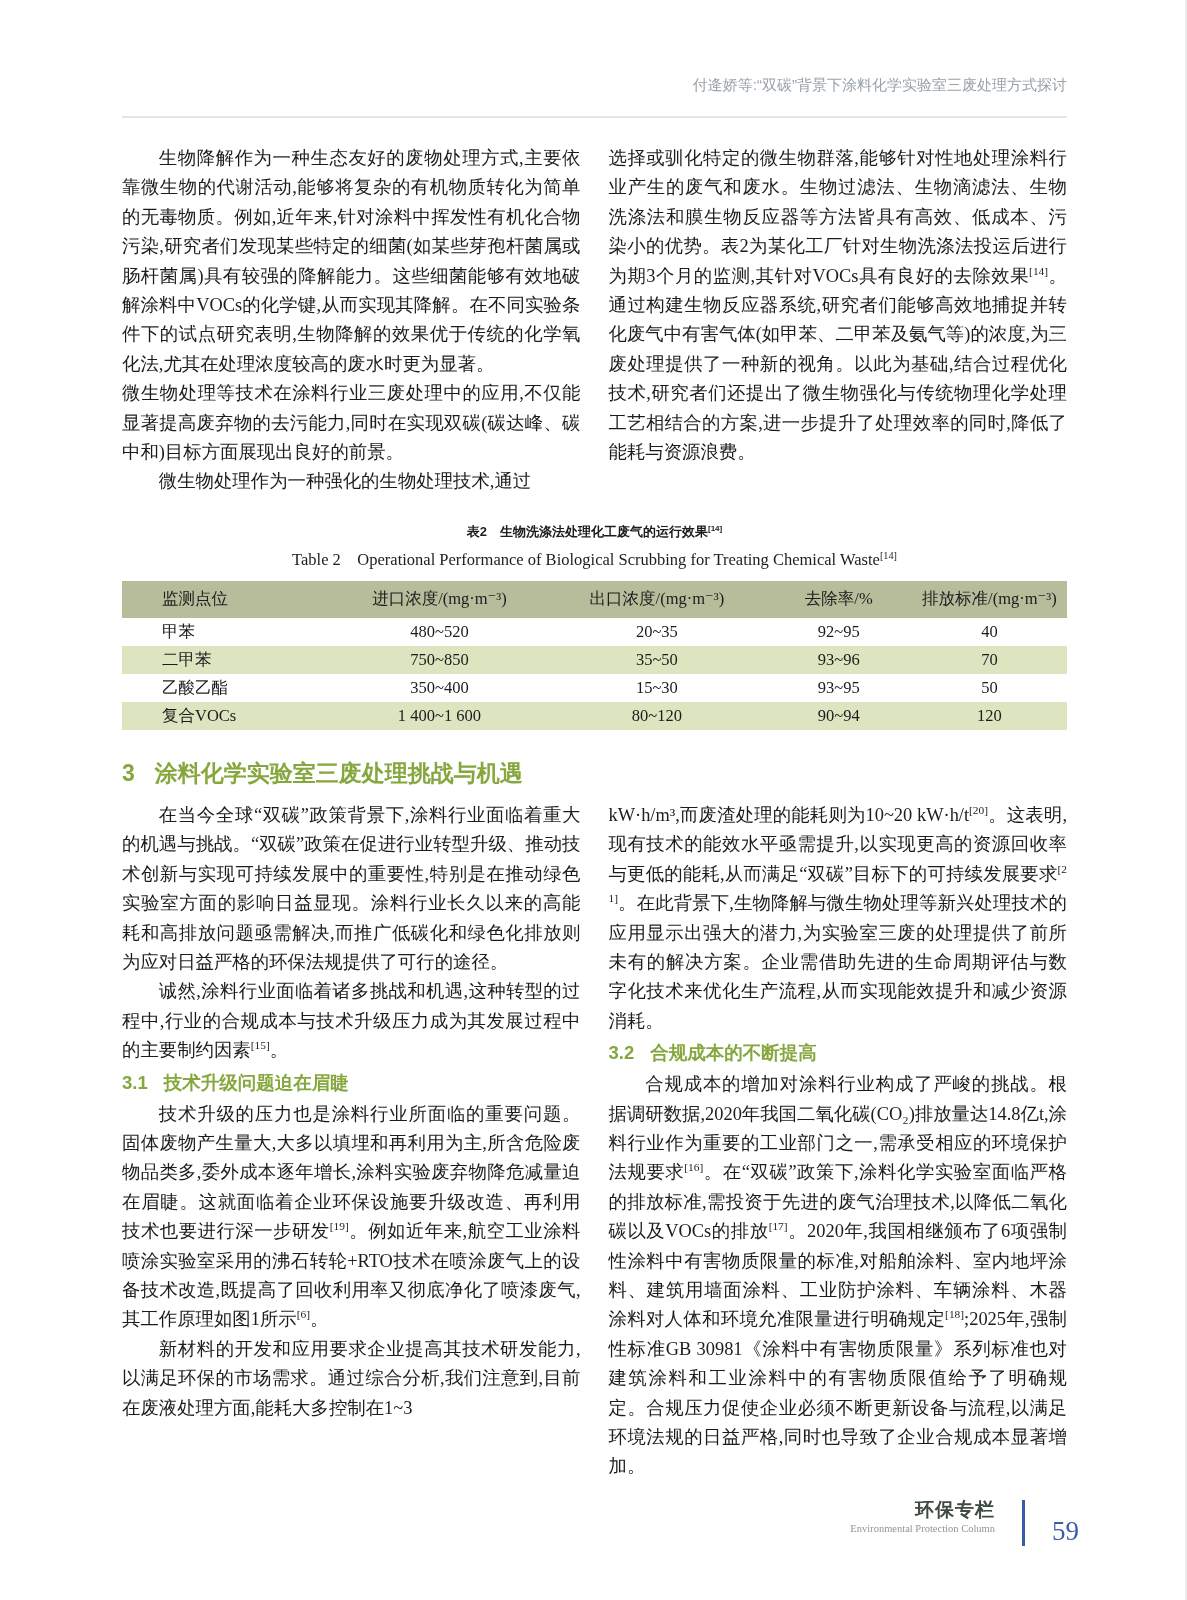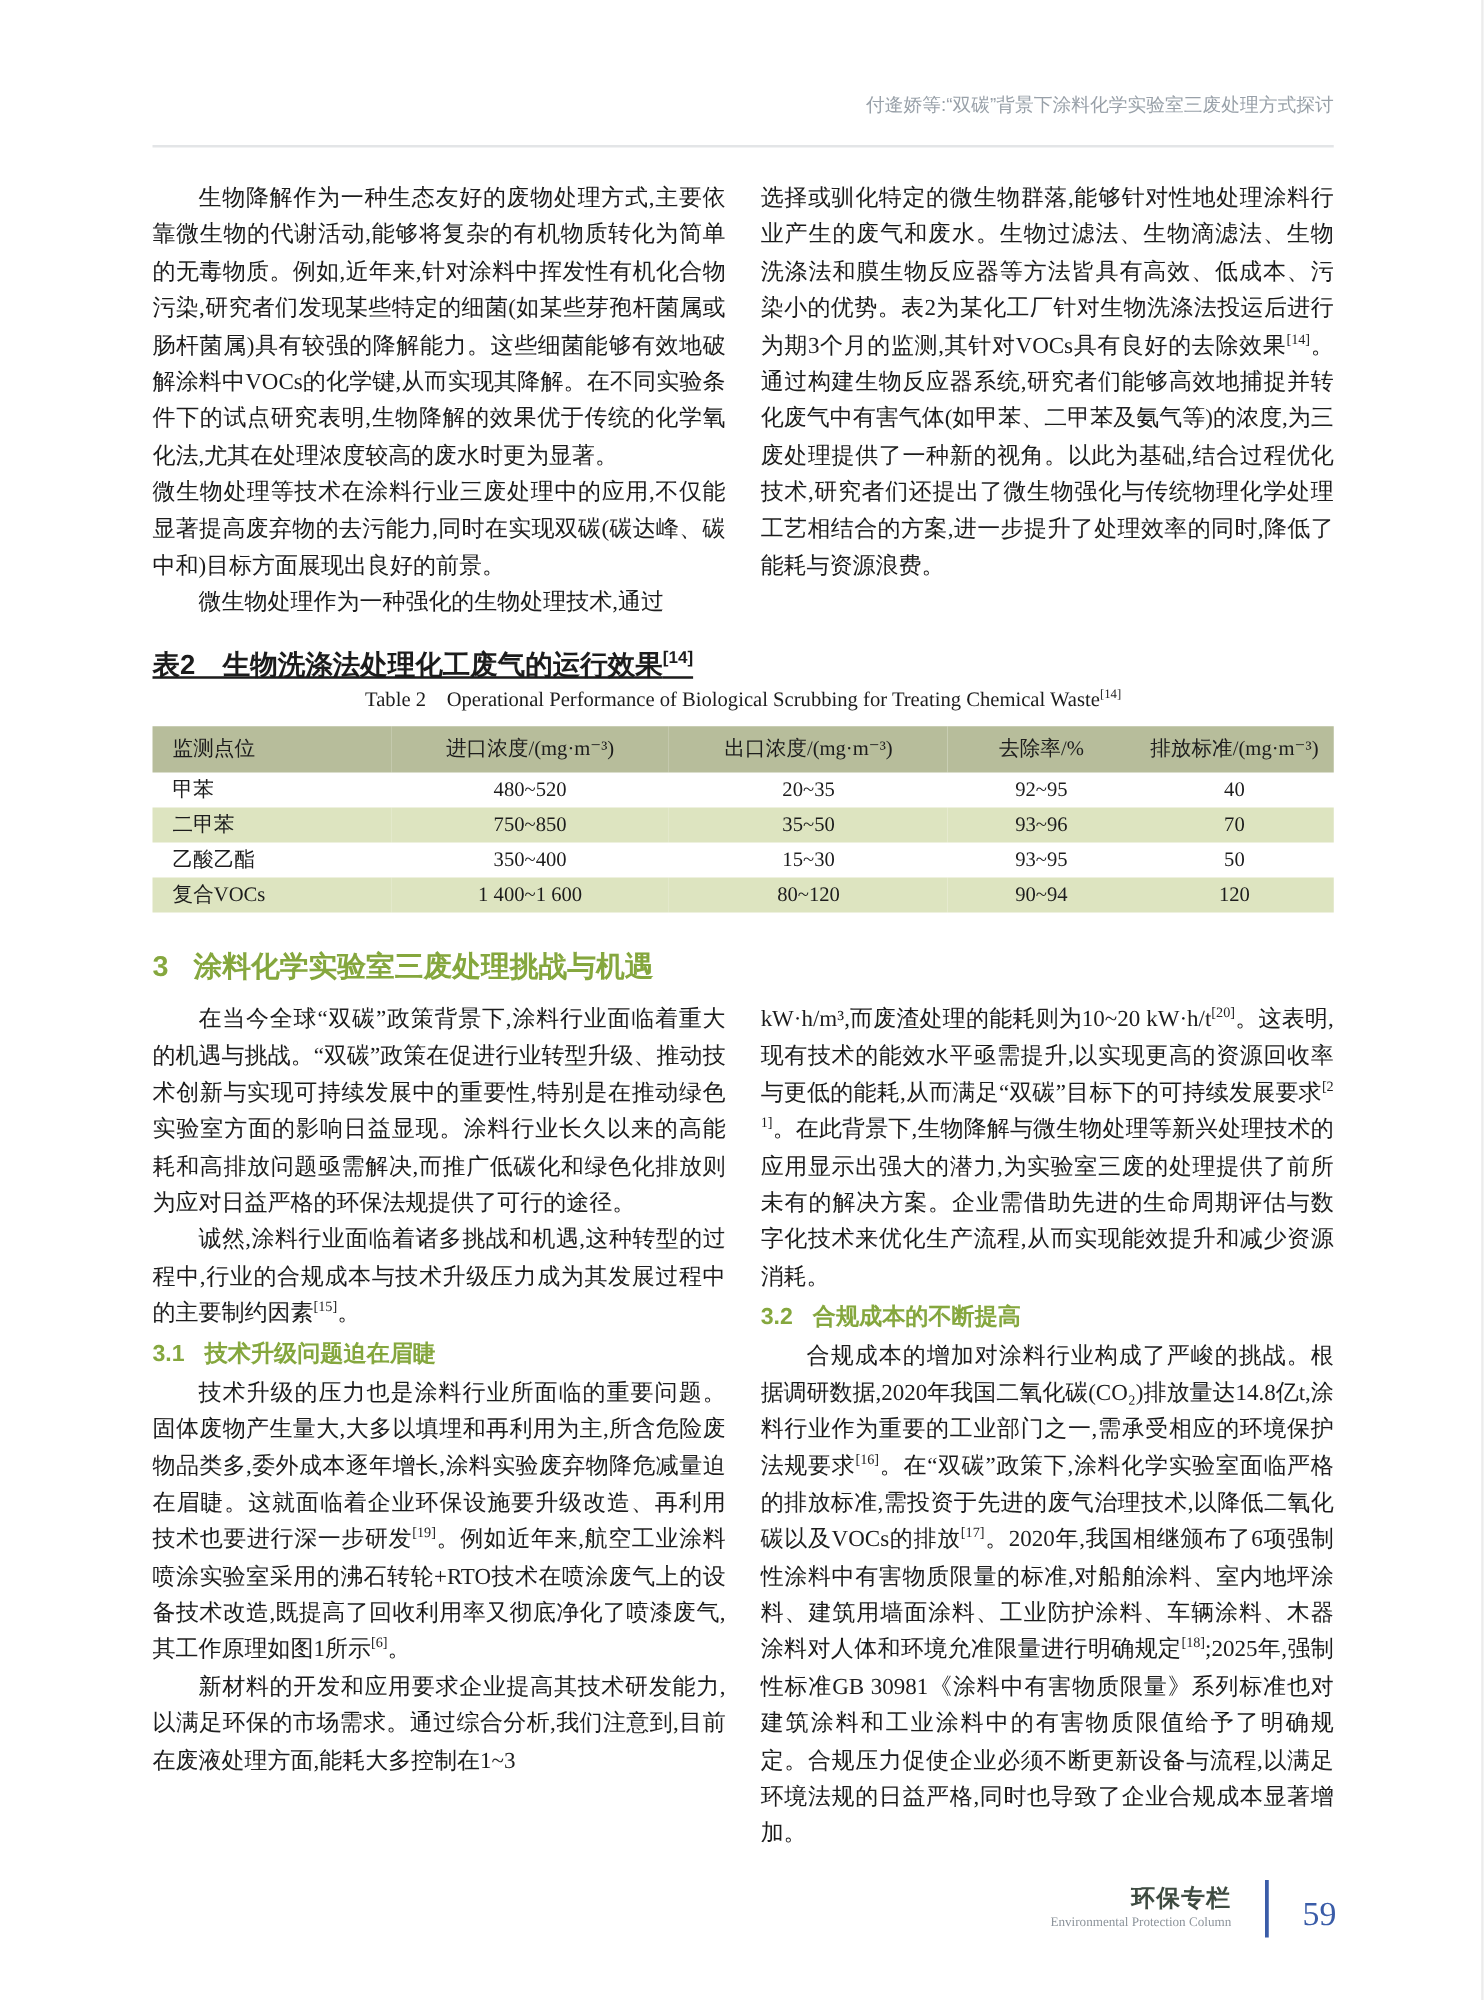--- a/index.html
+++ b/index.html
@@ -17,48 +17,47 @@
   }
   
   .cols{display:flex;gap:28px;margin-top:26px;}
   .col{flex:1;min-width:0;}
   .para{margin:0;font-size:18.4px;line-height:29.4px;text-align:justify;word-break:break-all;}
   .ind{text-indent:2em;}
   sup{font-size:0.62em;line-height:0;vertical-align:super;}
   
   .tableblock{margin-top:22px;}
   .cap-zh{
-    text-align:left;font-weight:bold;font-size:22px;line-height:26px;
+    text-align:center;font-weight:bold;font-size:13px;line-height:26px;
     font-family:"Liberation Sans","DejaVu Sans",sans-serif;
-    text-decoration:underline;
   }
   .cap-en{text-align:center;font-weight:normal;font-size:16.5px;line-height:25px;margin-top:2px;}
   table{width:100%;border-collapse:collapse;margin-top:9px;font-size:16.5px;table-layout:fixed;}
   thead th{
     background:var(--table-header-bg,#b7bd9b);font-weight:normal;height:37px;
     text-align:center;padding:0 2px;
   }
   tbody td{height:28px;text-align:center;padding:0 2px;}
-  th.c0,td.c0{text-align:left;padding-left:16px;}
+  th.c0,td.c0{text-align:left;padding-left:40px;}
   .w0{width:19%;} .w1{width:24%;} .w2{width:24%;} .w3{width:16%;} .w4{width:17%;}
   tbody tr.shaded{background:var(--table-alt-row-bg,#dde4c0);}
   
   .sec-h{
     margin:27px 0 0 0;color:var(--heading-green,#85a73e);
     font-family:"Liberation Sans","DejaVu Sans",sans-serif;
     font-size:23px;font-weight:bold;line-height:32px;display:flex;gap:20px;
   }
   .cols.s3{margin-top:12px;}
   .sub-h{
     margin:2px 0;color:var(--heading-green,#85a73e);
     font-family:"Liberation Sans","DejaVu Sans",sans-serif;
     font-size:18.5px;font-weight:bold;line-height:30px;display:flex;gap:16px;
   }
   
-  .footer{position:absolute;right:116px;bottom:46px;display:flex;align-items:center;gap:27px;}
+  .footer{position:absolute;right:106px;bottom:46px;display:flex;align-items:flex-start;gap:27px;}
   .footer-labels{text-align:right;}
   .footer-zh{
     font-family:"Liberation Sans","DejaVu Sans",sans-serif;font-weight:bold;
     font-size:19px;color:#3e4b41;letter-spacing:1px;line-height:20px;
   }
   .footer-en{font-size:10.5px;color:#8d949b;margin-top:3px;line-height:12px;}
   .footer-bar{width:3px;height:46px;background:var(--footer-blue,#3a5ca8);}
   .footer-page{font-size:27px;color:var(--footer-blue,#3a5ca8);line-height:46px;padding-top:8px;}
 </style>
 </head>

